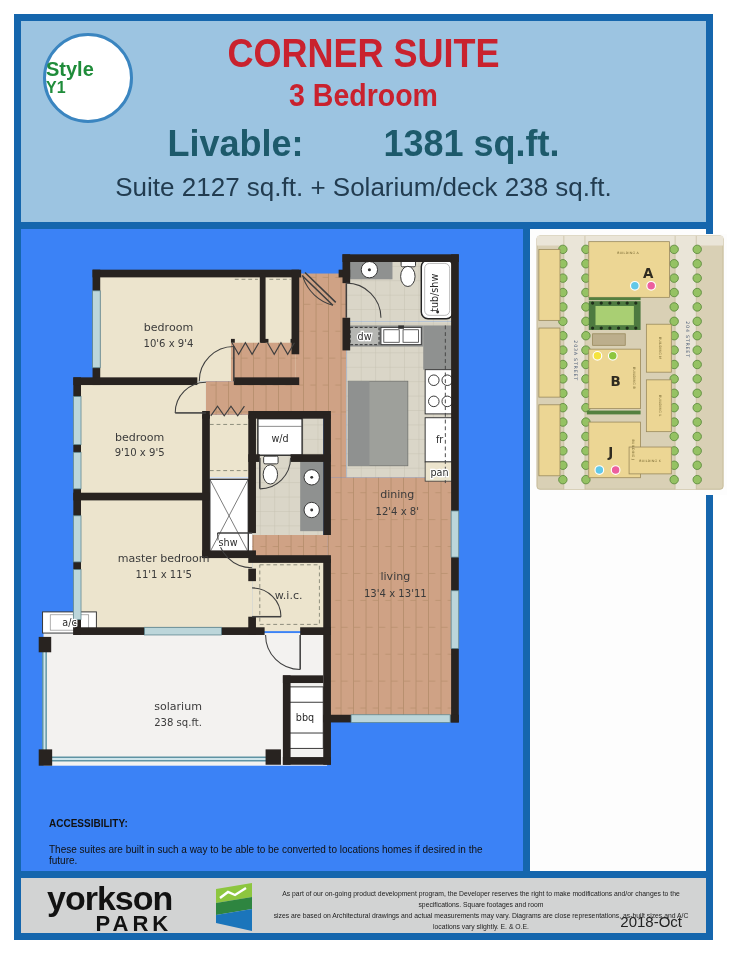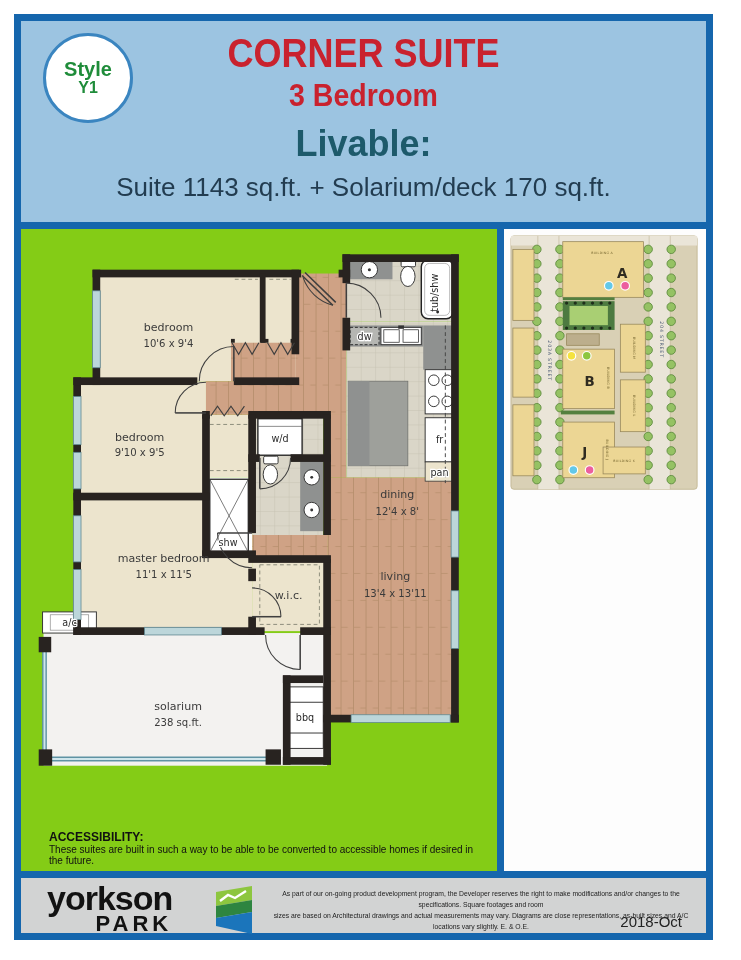--- a/index.html
+++ b/index.html
@@ -10,40 +10,40 @@
   }
   .frame {
     position:absolute; left:14px; top:14px; width:699px; height:926px;
     border:7px solid #1566ad; box-sizing:border-box; background:#fff;
     display:flex; flex-direction:column;
   }
   .header { height:201px; flex:none; background:#9cc4e1; position:relative; }
   .badge {
     position:absolute; left:22px; top:12px; width:84px; height:84px;
     border-radius:50%; background:#fff; border:3px solid #3a85c0;
-    display:flex; flex-direction:column; align-items:center; justify-content:center;
+    display:flex; flex-direction:column; align-items:flex-start; justify-content:center;
     color:#1f8c3a; font-weight:bold; line-height:1.05;
   }
   .badge .l1 { font-size:20px; }
   .badge .l2 { font-size:16px; }
   .htitle { margin:0; padding-top:10px; text-align:center; color:#c9222e; font-size:40px; font-weight:bold; transform:scaleX(.9); letter-spacing:0; }
   .hsub   { text-align:center; color:#c9222e; font-size:31px; font-weight:bold; transform:scaleX(.92); margin-top:2px; }
   .hliv   { display:flex; justify-content:center; gap:80px; color:#1d5a6b; font-size:36px; font-weight:bold; margin-top:9px; }
   .hsuite { text-align:center; color:#223c50; font-size:26px; margin-top:7px; font-weight:500; }
   .content { height:642px; flex:none; display:flex; border-top:7px solid #1566ad; border-bottom:7px solid #1566ad; }
-  .panel-left { width:476px; background:#84cc16; position:relative; }
+  .panel-left { width:476px; background:#3b82f6; position:relative;padding-left:26px; }
   .vdivider { width:7px; background:#1566ad; }
   .panel-right { flex:1; background:#fdfdfd; position:relative; }
   .plan-svg { position:absolute; left:8px; top:8px; }
   .map-svg { position:absolute; left:5px; top:5px; }
   .access { position:absolute; left:28px; bottom:5px; width:436px; color:#111; }
-  .access .ah { font-size:12px; font-weight:bold; margin-bottom:0; }
+  .access .ah { font-size:10px; font-weight:bold; margin-bottom:15px; }
   .access .at { font-size:10px; }
   .footer { flex:1; background:#d2d3d3; position:relative; }
-  .logo { position:absolute; left:26px; top:4px; display:flex; align-items:center;gap:36px; }
+  .logo { position:absolute; left:26px; top:4px; display:flex; align-items:flex-start;gap:36px; }
   .logo-text { display:flex; flex-direction:column; align-items:flex-end; }
   .brand-top { font-size:34px; font-weight:bold; letter-spacing:-1px; color:#121212; line-height:0.95; }
   .brand-bottom { font-size:22px; font-weight:bold; letter-spacing:4px; color:#121212; margin-top:-3px; }
   .flag { margin-left:6px; margin-top:1px; }
   .disclaimer { position:absolute; left:240px; top:11px; width:440px; font-size:6.8px; line-height:1.6; color:#222; text-align:center; }
   .fdate { position:absolute; right:24px; bottom:3px; font-size:15px; color:#222; }
   svg text { font-family:"DejaVu Sans", sans-serif; }
   .room-name { font-size:11.5px; fill:#3b3b3b; text-anchor:middle; }
   .room-dims { font-size:10.5px; fill:#3b3b3b; text-anchor:middle; }
   .fix-label { font-size:10px; fill:#2b2b2b; text-anchor:middle; paint-order:stroke; stroke:#ffffff; stroke-width:2.5px; }
@@ -58,22 +58,23 @@
 
   <div class="header">
     <div class="badge">
       <div class="l1">Style</div>
       <div class="l2">Y1</div>
     </div>
     <div class="htitle">CORNER SUITE</div>
     <div class="hsub">3 Bedroom</div>
     <div class="hliv">
       <span>Livable:</span>
-    </div>
-    <div class="hsuite">Suite 1143 sq.ft. + Solarium/deck 170 sq.ft.</div>
+      <span>1381 sq.ft.</span>
+    </div>
+    <div class="hsuite">Suite 2127 sq.ft. + Solarium/deck 238 sq.ft.</div>
   </div>
 
   <div class="content">
 
     <div class="panel-left">
       <svg class="plan-svg" width="452" height="596" viewBox="0 0 470 620">
         <defs>
           <pattern id="wood" width="13" height="56" patternUnits="userSpaceOnUse">
             <rect width="13" height="56" fill="#cfa285"></rect>
             <path d="M12.5,0 V56" stroke="#b8906e" stroke-width="1"></path>
@@ -258,21 +259,21 @@
           <text class="fix-label" x="427" y="249">pan</text>
           <text class="fix-label" x="287" y="504">bbq</text>
           <text class="fix-label" x="42" y="405">a/c</text>
           <text class="fix-label" x="425" y="58" transform="rotate(-90 425 58)">tub/shw</text>
           <circle cx="425" cy="78" r="1.5" fill="#2b2b2b"></circle>
         </g>
       </svg>
 
       <div class="access">
         <div class="ah">ACCESSIBILITY:</div>
-        <div class="at">These suites are built in such a way to be able to be converted to accessible homes if desired in the future.</div>
+        <div class="at">These suites are built in such a way to be able to be converted to locations homes if desired in the future.</div>
       </div>
     </div>
 
     <div class="vdivider"></div>
 
     <div class="panel-right">
       <svg class="map-svg" width="192" height="261" viewBox="0 0 200 272">
         <defs>
           <g id="tree">
               <circle r="4.4" fill="#95c263" stroke="#5c8a3c" stroke-width="0.9"></circle>

